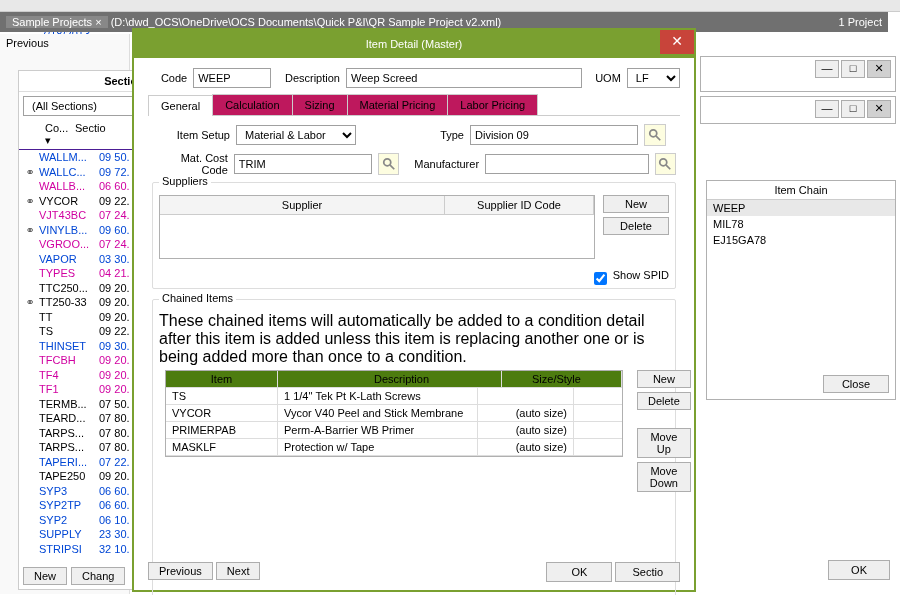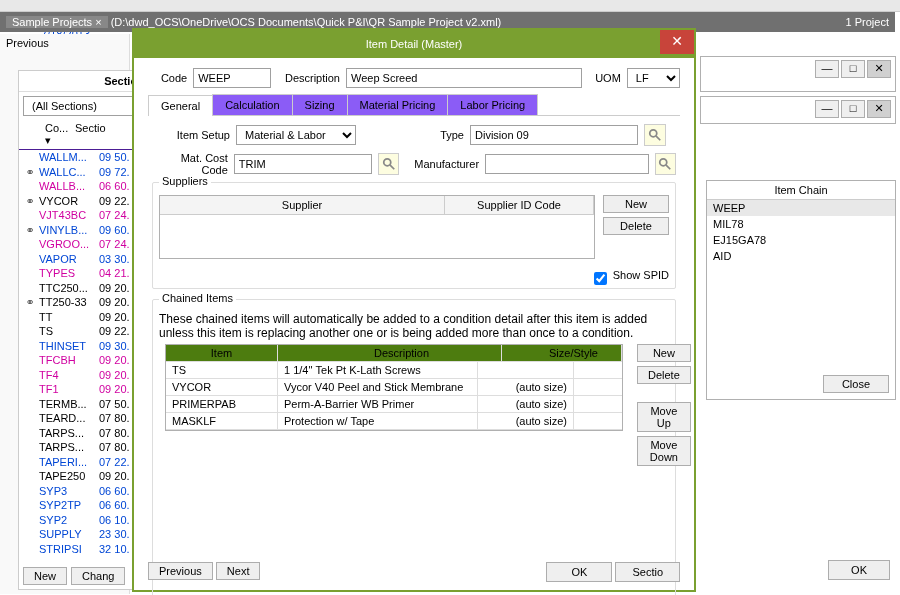--- a/index.html
+++ b/index.html
@@ -1,18 +1,18 @@
 <!DOCTYPE html>
 <html><head>
 <meta charset="utf-8">
 <style>
   * { box-sizing: border-box; font-family: "Segoe UI", Tahoma, sans-serif; font-size: 11px; }
   body { margin: 0; background: #fff; width: 900px; height: 595px; overflow: hidden; position: relative; }
   .toolbar-top { height: 12px; background: #e8e8e8; border-bottom: 1px solid #ccc; }
-  .project-tab { position: absolute; top: 12px; left: 0; right: 5px; height: 20px; background: #707070; color: #fff; display: flex; align-items: center; padding: 0 6px; justify-content: space-between; }
+  .project-tab { position: absolute; top: 12px; left: 0; right: 12px; height: 20px; background: #707070; color: #fff; display: flex; align-items: center; padding: 0 6px; justify-content: space-between; }
   .project-tab .path { white-space: nowrap; overflow: hidden; }
   .navigator { position: absolute; top: 34px; left: 0; width: 130px; height: 560px; background: #f9f9f9; border-right: 1px solid #ddd; }
   .navigator-title { padding: 3px 6px; font-weight: normal; }
   .section-panel { position: absolute; top: 70px; left: 18px; width: 212px; height: 520px; background: #fff; border: 1px solid #ccc; }
   .section-header { text-align: center; font-weight: bold; padding: 4px; border-bottom: 1px solid #ddd; }
   .section-select { width: calc(100% - 8px); margin: 4px; height: 20px; }
   .section-table-head { display: flex; border-bottom: 1px solid #4c1d95; padding: 2px 2px; font-size: 11px; }
   .section-table-head .col-co { width: 54px; padding-left: 24px; }
   .section-list { overflow: hidden; height: 410px; }
   .section-row { display: flex; padding: 0 2px; line-height: 14.5px; font-size: 11px; height: 14.5px; }
@@ -30,38 +30,38 @@
   .modal-title { background: #7aa030; color: #fff; height: 28px; display: flex; align-items: center; justify-content: center; position: relative; }
   .modal-close { position: absolute; right: 0; top: 0; width: 34px; height: 24px; background: #c8443a; color: #fff; text-align: center; line-height: 22px; cursor: pointer; font-size: 14px; }
   .modal-body { padding: 10px 14px; }
   .row { display: flex; align-items: center; margin-bottom: 6px; gap: 6px; }
   .lbl { text-align: right; }
   input[type=text], select { border: 1px solid #a0a0a0; height: 20px; padding: 1px 4px; background: #fff; }
   .code-inp { width: 78px; background: #b4d5ff; }
   .desc-inp { width: 240px; }
   .uom-sel { width: 54px; }
   .tabs { border-bottom: 1px solid #ccc; display: flex; margin-top: 6px; }
-  .tab { padding: 4px 12px; border: 1px solid #ccc; border-bottom: none; margin-right: -1px; background: #8b5cf6; cursor: pointer; }
+  .tab { padding: 4px 12px; border: 1px solid #ccc; border-bottom: none; margin-right: -1px; background: #be185d; cursor: pointer; }
   .tab.active { background: #fff; position: relative; top: 1px; }
   .tab-panel { padding: 8px 4px 4px; }
   .setup-sel { width: 120px; }
   .type-inp { width: 168px; }
   .trim-inp { width: 138px; }
   .mfr-inp { width: 168px; }
   .search-btn { width: 22px; height: 22px; border: 1px solid #ccc; background: #fdfde0; cursor: pointer; display: inline-flex; align-items: center; justify-content: center; }
   .fieldarea { border: 1px solid #ddd; border-radius: 2px; margin-top: 4px; }
   .fieldlabel { position: relative; top: -8px; left: 6px; background: #fff; padding: 0 3px; display: inline-block; }
   .supplier-area { display: flex; padding: 0 6px 6px; gap: 8px; }
   .supplier-grid { flex: 1; border: 1px solid #b0b0b0; height: 64px; }
   .grid-head { display: flex; background: #f4f4f4; border-bottom: 1px solid #ccc; }
   .grid-head div { padding: 3px 6px; border-right: 1px solid #ccc; text-align: center; }
   .side-btns { display: flex; flex-direction: column; gap: 4px; width: 66px; }
   .showspid { margin-top: 4px; font-size: 11px; display: flex; align-items: flex-start; gap: 3px; justify-content: flex-end; padding-right: 6px; }
   .chained-area { margin-top: 10px; }
-  .chained-desc { font-size: 12px; padding: 0 6px 4px; }
+  .chained-desc { font-size: 16px; padding: 0 6px 4px; }
   .chained-grid { border: 1px solid #b0b0b0; margin: 0 6px; }
   .chained-row { display: flex; border-bottom: 1px solid #ddd; }
   .chained-row div { padding: 2px 6px; border-right: 1px solid #ddd; }
   .ci-item { width: 112px; }
   .ci-desc { width: 200px; }
   .ci-size { width: 96px; text-align: right; }
   .chained-flex { display: flex; gap: 8px; padding: 0 6px; }
   .modal-footer { position: absolute; bottom: 8px; left: 14px; right: 14px; display: flex; justify-content: space-between; }
 
   
@@ -264,21 +264,20 @@
     <div class="winbtn x">✕</div>
   </div>
 </div>
 
 <div class="bgwin itemchain">
   <div class="itemchain-title">Item Chain</div>
   <div class="itemchain-list">
       <div class="sel">WEEP</div>
       <div>MIL78</div>
       <div>EJ15GA78</div>
-      <div>AID</div>
     </div>
   <button class="btn">Close</button>
 </div>
 
 <div class="dates">
     <div>5/13/2013</div>
     <div>7/18/2013</div>
     <div>12/15/2012</div>
     <div>12/12/2012</div>
     <div>5/29/2013</div>
@@ -365,21 +364,21 @@
 
       <div class="fieldarea chained-area">
         <span class="fieldlabel">Chained Items</span>
         <div class="chained-desc">These chained items will automatically be added to a condition detail after this item is added unless this item is replacing another one or is being added more than once to a condition.</div>
         <div class="chained-flex">
           <div style="flex:1">
             <div class="chained-grid">
               <div class="chained-row" style="background:#4d7c0f;gap:24px;">
                 <div class="ci-item" style="text-align:center">Item</div>
                 <div class="ci-desc" style="text-align:center">Description</div>
-                <div class="ci-size" style="text-align:center">Size/Style</div>
+                <div class="ci-size" style="text-align:left">Size/Style</div>
               </div>
               <div id="ci-body">
                   <div class="chained-row">
                     <div class="ci-item">TS</div>
                     <div class="ci-desc">1 1/4'' Tek Pt K-Lath Screws</div>
                     <div class="ci-size"></div>
                   </div>
                   <div class="chained-row">
                     <div class="ci-item">VYCOR</div>
                     <div class="ci-desc">Vycor V40 Peel and Stick Membrane</div>

